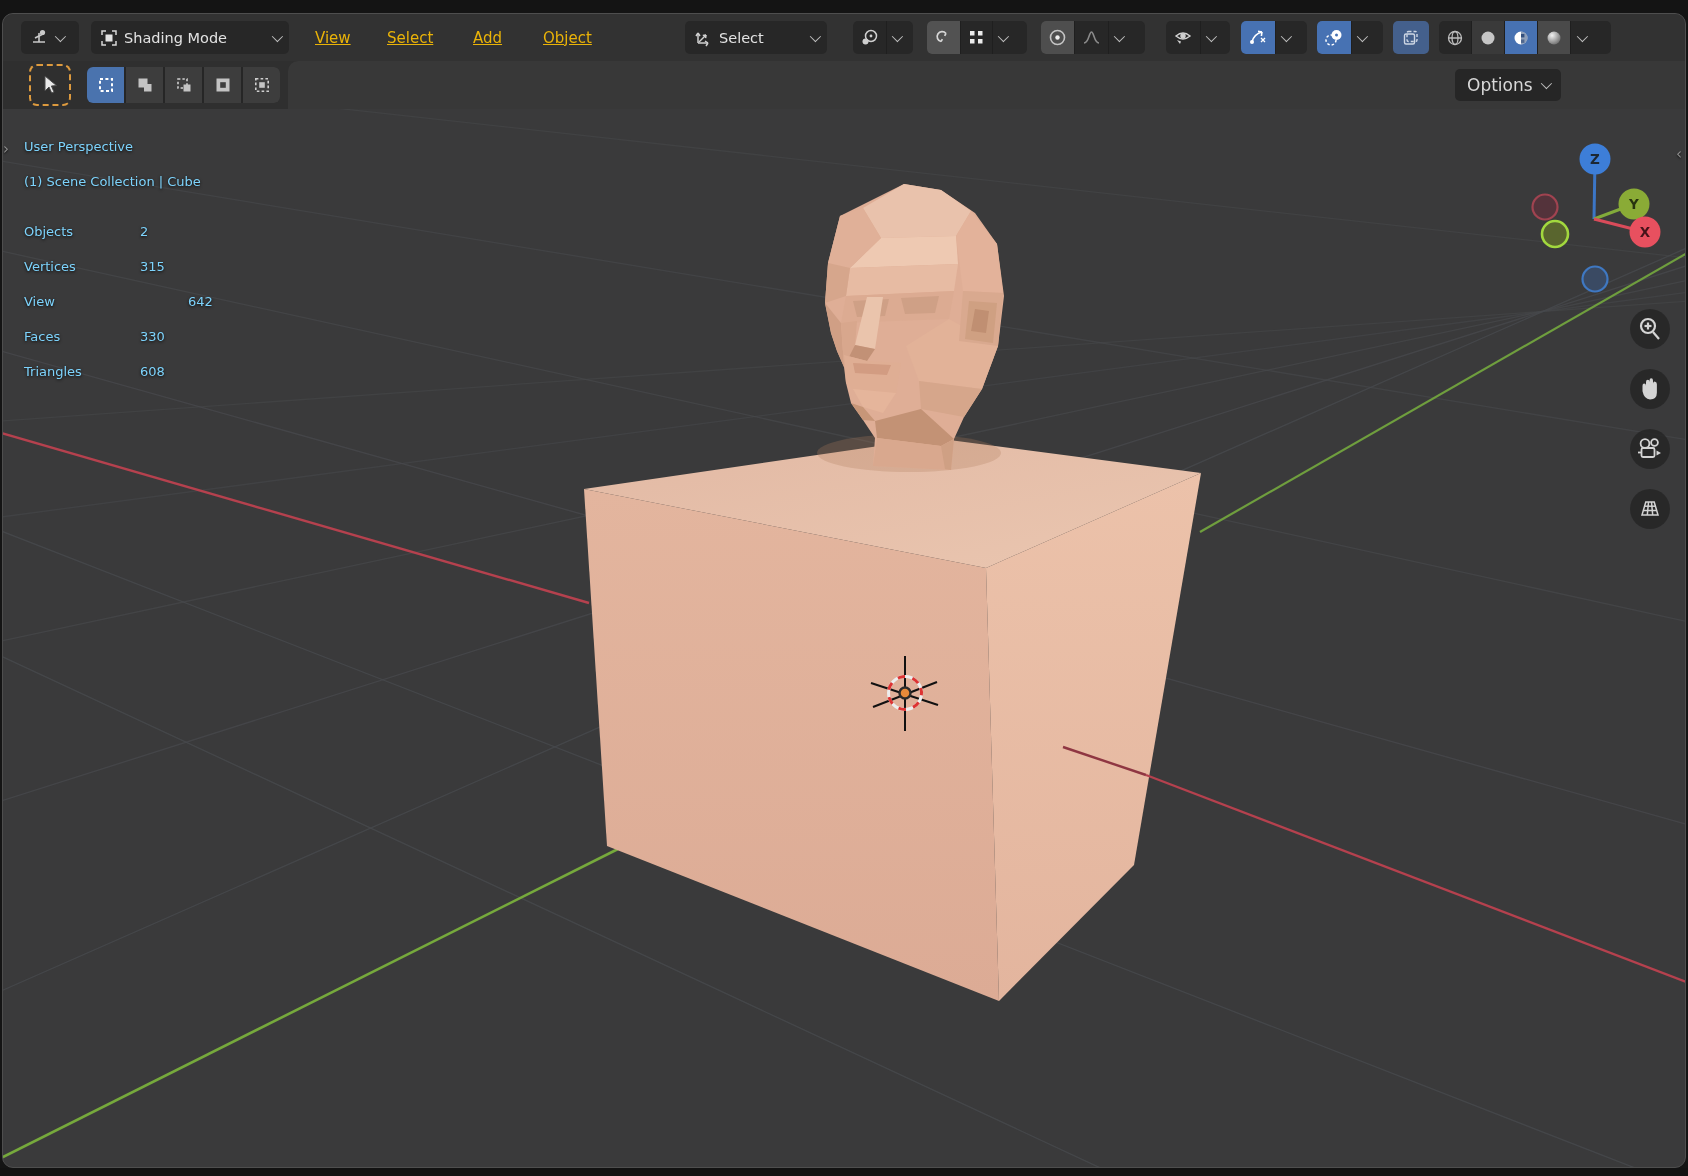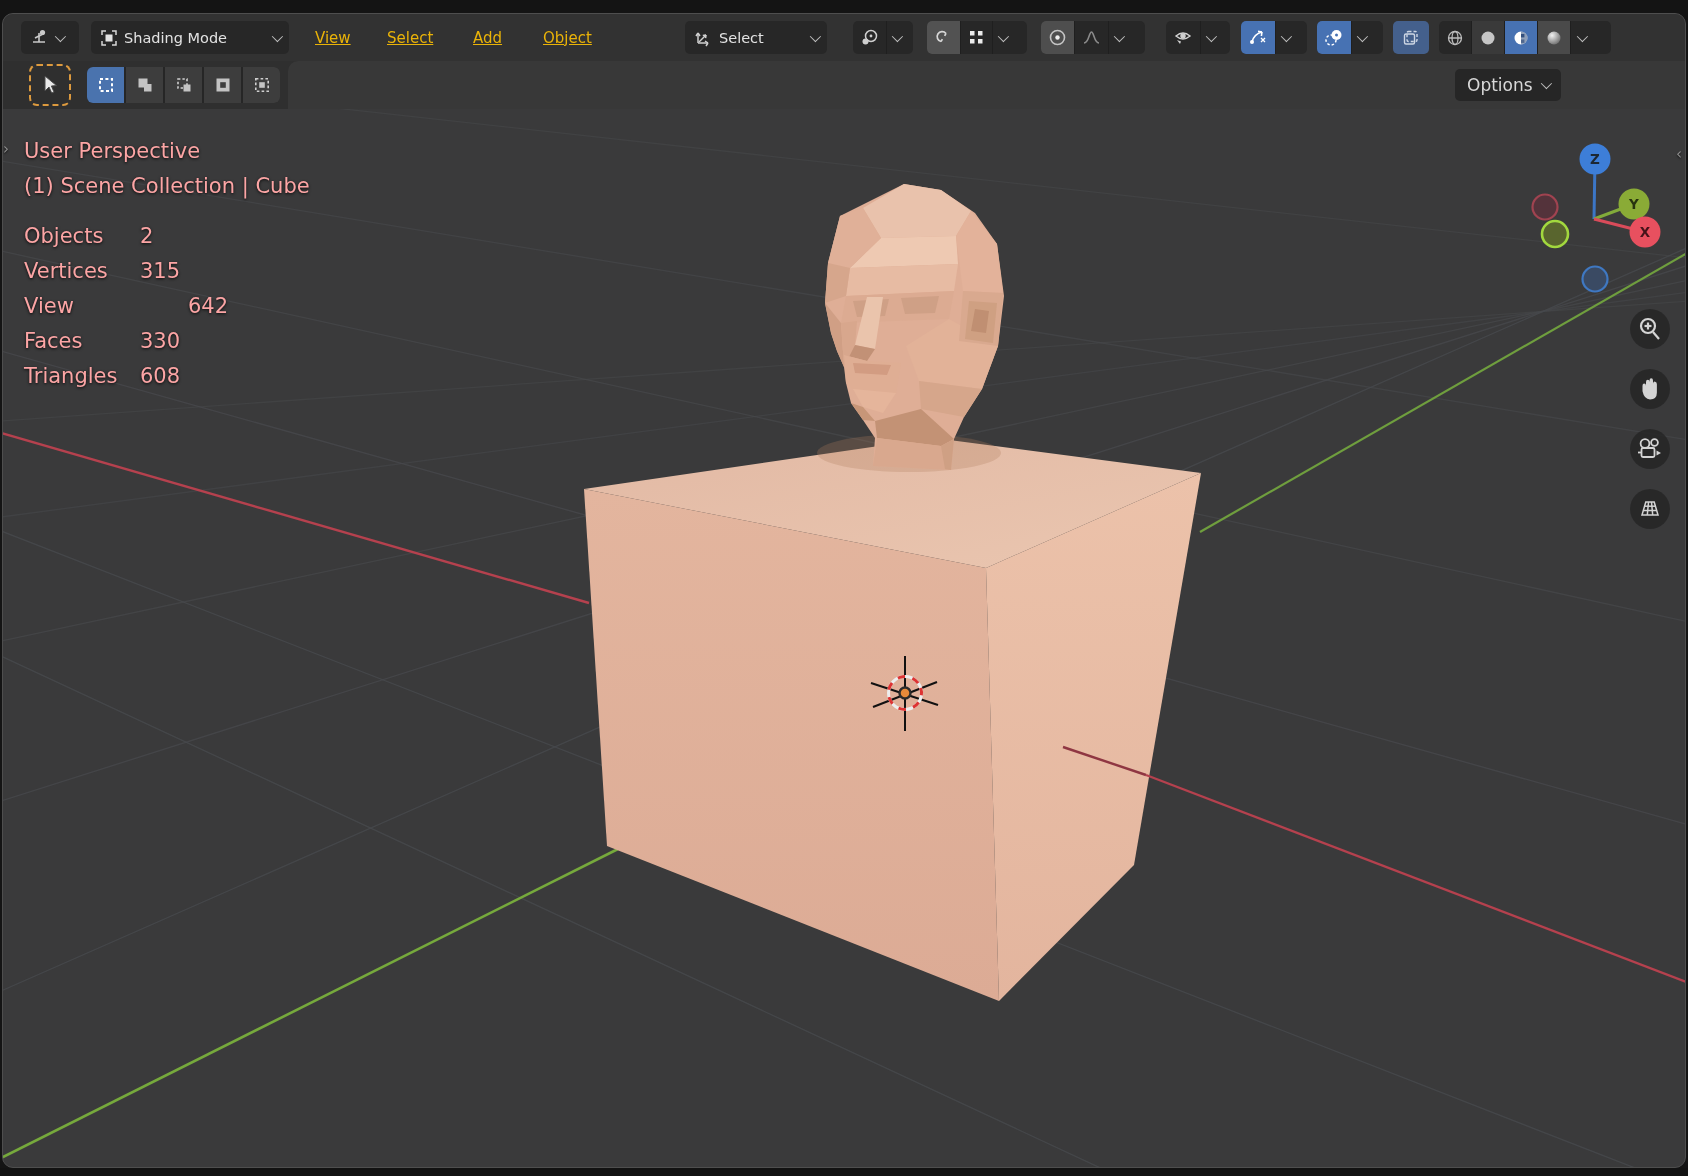--- a/index.html
+++ b/index.html
@@ -37,21 +37,21 @@
   .tool-active{position:absolute;left:26px;top:3px;width:42px;height:42px;border:2px dashed #dd9a3e;
                border-radius:8px;background:#2f2f2f;display:flex;align-items:center;justify-content:center;box-sizing:border-box;}
   .selgrp{position:absolute;left:84px;top:6px;height:36px;display:flex;background:#262626;border-radius:6px;overflow:hidden;}
   .selbtn{width:37px;height:36px;display:flex;align-items:center;justify-content:center;background:#3d3d3d;}
   .selbtn+.selbtn{border-left:2px solid #262626;}
   .selbtn.on{background:#4a73ae;}
   .options{position:absolute;left:1452px;top:8px;height:32px;display:flex;align-items:center;gap:8px;
            background:#262626;border-radius:5px;padding:0 12px;font-size:17px;color:#d8d8d8;}
   
   .scene{position:absolute;left:-2px;top:95px;width:1688px;height:1060px;}
-  .ov{position:absolute;color:#fca5a5;font-size:21px;text-shadow:0 1px 3px rgba(0,0,0,.85);white-space:nowrap;}
+  .ov{position:absolute;color:#7dd3fc;font-size:13px;text-shadow:0 1px 3px rgba(0,0,0,.85);white-space:nowrap;}
   .edge-toggle{position:absolute;color:#8f8f8f;font-size:15px;line-height:10px;text-shadow:0 1px 2px rgba(0,0,0,.8);}
   .botstrip{position:absolute;left:0;top:1168px;width:100%;height:8px;background:#121212;}
 </style>
 </head>
 <body>
 
 <div class="stage">
 
 
   <div class="area">

